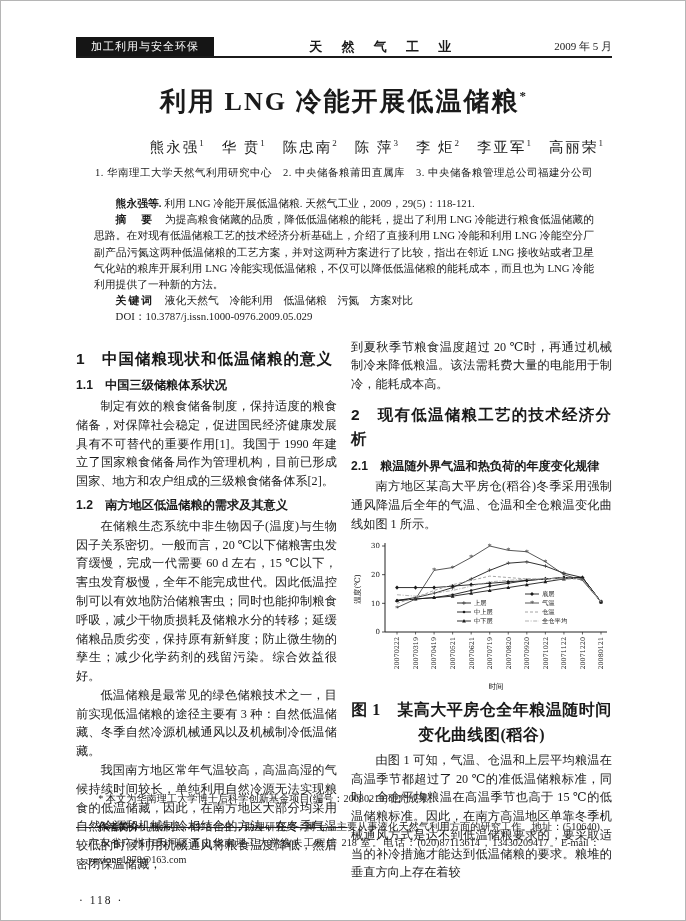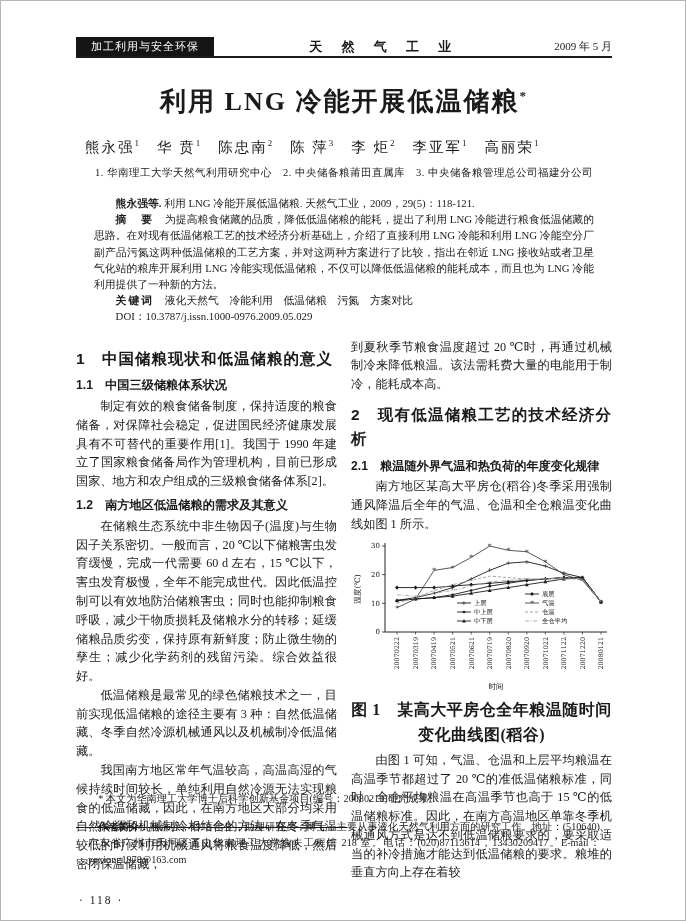--- a/index.html
+++ b/index.html
@@ -14,21 +14,21 @@
   .running-head {
     margin-top:36px; display:flex; align-items:center; justify-content:space-between;
     border-bottom:2.5px solid #1b1b1b;
   }
   .head-tag { background:#151515; color:#fff; font-size:11px; padding:2px 15px; letter-spacing:1px; }
   .head-journal { font-size:13px; letter-spacing:8px; font-weight:bold; }
   .head-date { font-size:11px; }
   
   .title { text-align:center; margin:26px 0 0; font-size:26px; font-weight:bold; letter-spacing:2px; }
   .title sup { font-size:13px; }
-  .authors { text-align:left; margin-top:19px; font-size:14.5px; }
+  .authors { text-align:right; margin-top:19px; font-size:14.5px; }
   .author { display:inline-block; margin:0 9px; letter-spacing:2px; }
   .author sup { font-size:9px; letter-spacing:0; }
   .affiliations { text-align:center; margin-top:9px; font-size:10.5px; letter-spacing:0.5px; }
   
   .meta { margin:15px 18px 12px 18px; font-size:10.8px; line-height:1.5; text-align:justify; }
   .meta p { margin:0; }
   .meta .indent { text-indent:2em; }
   .meta b.lbl { letter-spacing:2px; }
   
   .columns { display:flex; gap:14px; margin-top:13px; font-size:12.2px; line-height:1.54; text-align:justify; }

